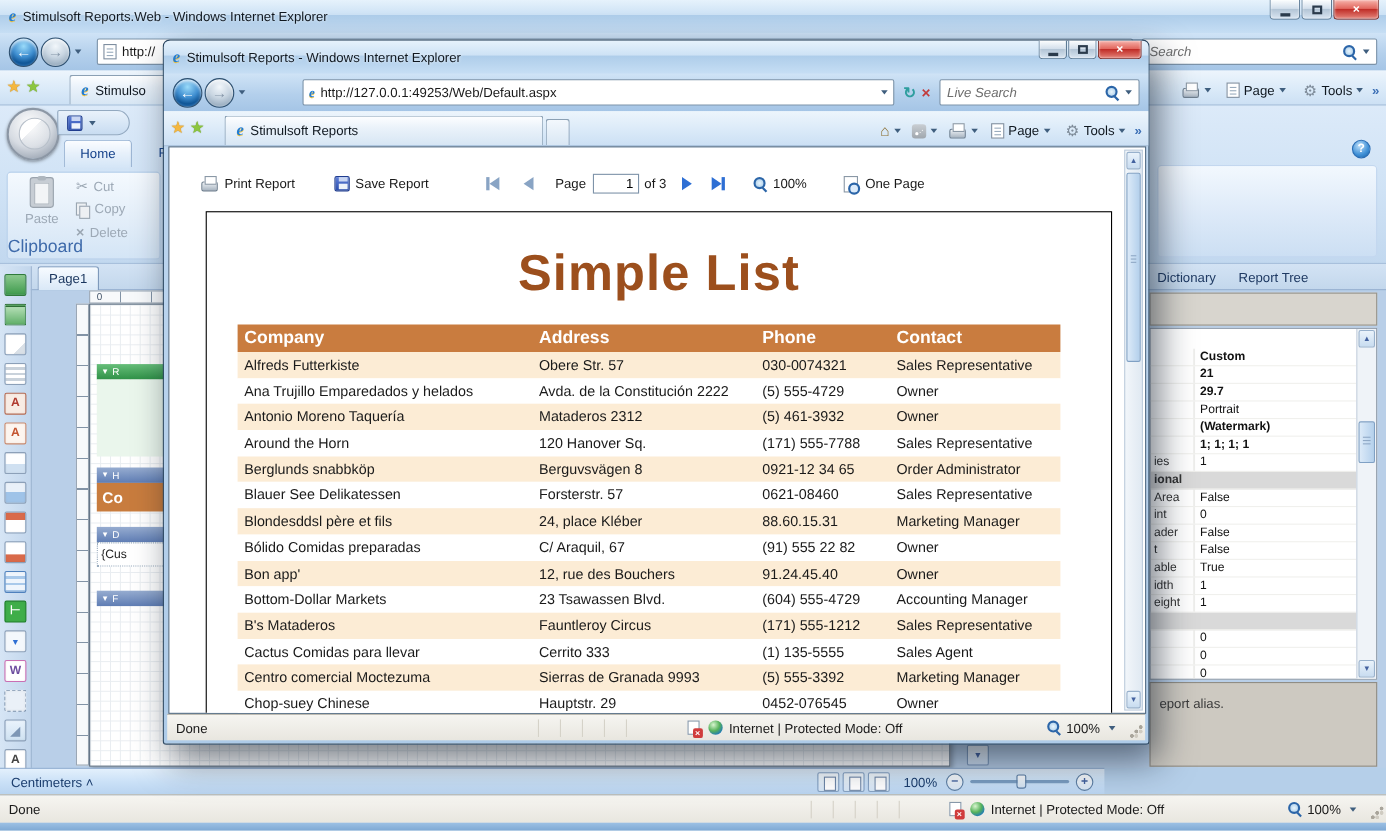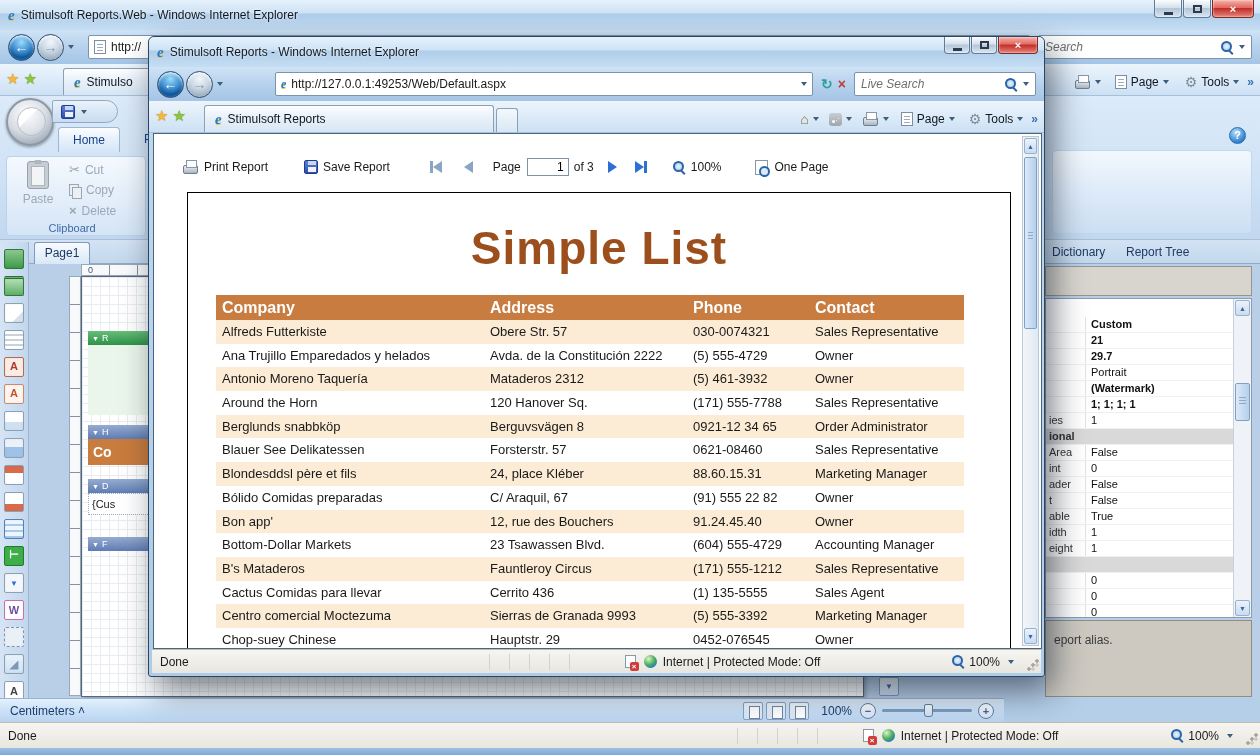--- a/index.html
+++ b/index.html
@@ -86,21 +86,21 @@
  background:radial-gradient(circle at 42% 30%,#FEFEFE,#D6DBE2 50%,#9AA4B2 85%,#C6CDD7);box-shadow:0 1px 3px rgba(0,0,0,.4)}
 .orb::after{content:"";position:absolute;left:9px;top:7px;width:27px;height:27px;border-radius:50%;
  background:linear-gradient(135deg,#fff 0 38%,rgba(255,255,255,.15) 39%);border:1px solid #B8C0CA}
 .qat{position:absolute;left:52px;top:4px;width:66px;height:23px;border:1px solid #93A9C0;border-radius:2px 12px 12px 2px;
  background:linear-gradient(#E9F2FB,#C8DCF1);display:flex;align-items:center;padding-left:8px;gap:6px}
 .rtabs{position:absolute;left:0;top:30px;width:1260px;height:26px;display:flex;align-items:flex-end}
 .rtab{height:25px;line-height:24px;padding:0 14px;font-size:12px;color:#15428B}
 .rtab.active{background:linear-gradient(#FBFDFF,#E8F1FB 45%,#D5E6F7);border:1px solid #9DB6D4;border-bottom:none;border-radius:4px 4px 0 0;margin-left:58px}
 .rgroup{position:absolute;left:6px;top:60px;width:140px;height:80px;border:1px solid #BBD2EC;border-radius:4px;
  background:linear-gradient(#F4F9FE,#E3EEF9 55%,#D4E5F6)}
-.grplabel{position:absolute;left:0;right:8px;bottom:1px;text-align:center;font-size:11px;color:#3E6AAA}
+.grplabel{position:absolute;left:0;right:8px;bottom:1px;font-size:16px;color:#3E6AAA}
 .pastebtn{position:absolute;left:6px;top:4px;width:50px;height:60px;display:flex;flex-direction:column;align-items:center;gap:3px;color:#9DA9B6;font-size:12px}
 .clipicon{width:22px;height:28px;border:1px solid #9AA3AD;border-radius:3px;background:#C7CDD4;position:relative}
 .clipicon::before{content:"";position:absolute;left:3px;top:4px;right:3px;bottom:2px;background:#F2F4F6;border:1px solid #AEB6BE}
 .clipicon::after{content:"";position:absolute;left:6px;top:-2px;width:8px;height:4px;background:#AEB6BE;border-radius:2px}
 .smallbtns{position:absolute;left:62px;top:5px;display:flex;flex-direction:column;gap:6px;color:#9DA9B6;font-size:12px}
 .smallbtns .row{display:flex;align-items:center;gap:5px}
 .iscissors{color:#9AA6B2;font-size:13px}
 .icopy{width:12px;height:13px;position:relative;display:inline-block}
 .icopy::before,.icopy::after{content:"";position:absolute;width:8px;height:10px;background:#EDF0F3;border:1px solid #9AA6B2}
 .icopy::before{left:0;top:0}.icopy::after{left:3px;top:3px}
@@ -550,21 +550,21 @@
           <span class="dd"></span>
         <span class="chev">»</span>
       </div>
     </div>
 
     <div class="i-content">
       <div class="vtoolbar">
         <span class="iprinter"></span>
         <span style="margin:0 36px 0 5px">Print Report</span>
         <span class="ifloppy"></span>
-        <span style="margin:0 40px 0 5px">Save Report</span>
+        <span style="margin:0 52px 0 5px">Save Report</span>
         <span style="display:inline-flex;align-items:center;margin-right:22px">
             <span class="navbar2 gray"></span>
             <span class="tri l"></span>
           </span>
         <span class="tri l" style="margin-right:20px"></span>
         <span style="margin-right:6px">Page</span>
         <input class="pginput" value="1" style="">
         <span style="margin:0 14px 0 5px">of 3</span>
         <span class="tri r" style="margin-right:18px"></span>
         <span style="display:inline-flex;align-items:center;margin-right:26px">
@@ -648,21 +648,21 @@
                 <div class="tcell">Accounting Manager</div>
               </div>
               <div class="trow alt">
                 <div class="tcell">B's Mataderos</div>
                 <div class="tcell">Fauntleroy Circus</div>
                 <div class="tcell">(171) 555-1212</div>
                 <div class="tcell">Sales Representative</div>
               </div>
               <div class="trow">
                 <div class="tcell">Cactus Comidas para llevar</div>
-                <div class="tcell">Cerrito 436</div>
+                <div class="tcell">Cerrito 333</div>
                 <div class="tcell">(1) 135-5555</div>
                 <div class="tcell">Sales Agent</div>
               </div>
               <div class="trow alt">
                 <div class="tcell">Centro comercial Moctezuma</div>
                 <div class="tcell">Sierras de Granada 9993</div>
                 <div class="tcell">(5) 555-3392</div>
                 <div class="tcell">Marketing Manager</div>
               </div>
               <div class="trow">

